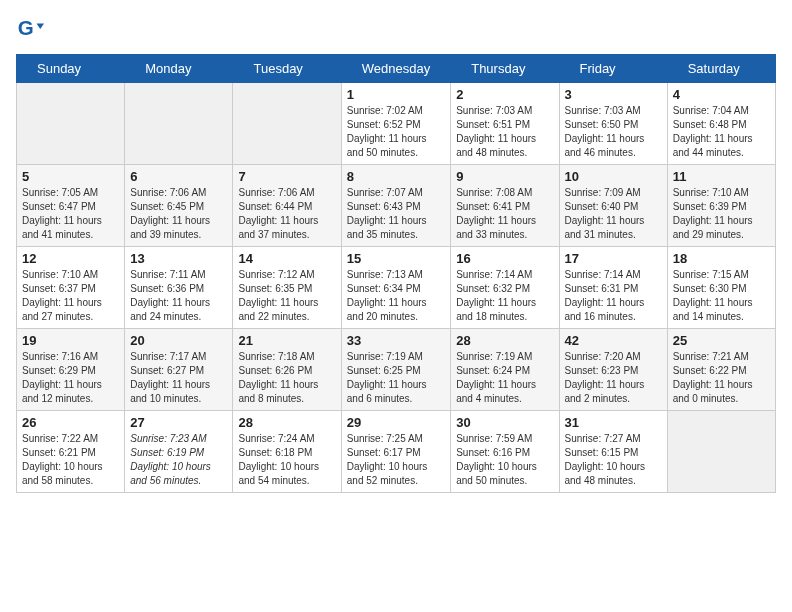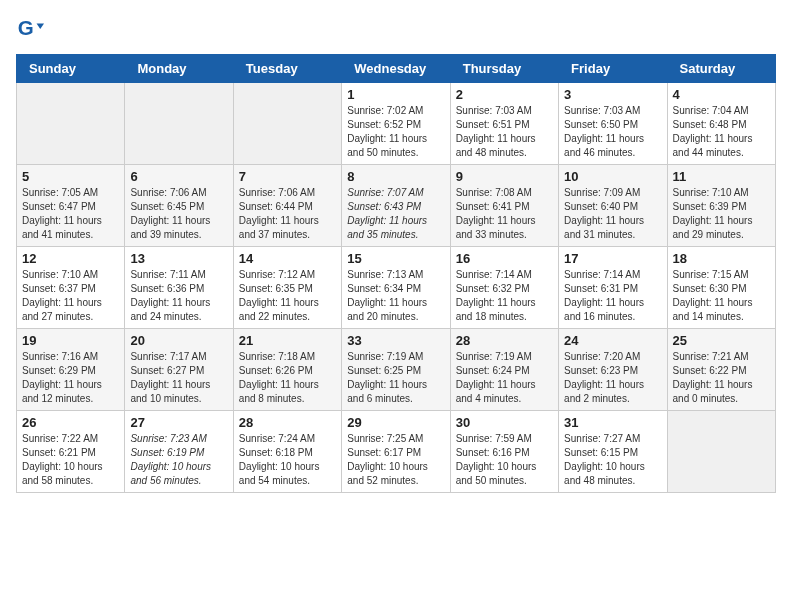--- a/index.html
+++ b/index.html
@@ -55,22 +55,22 @@
     }
     .calendar {
       width: 100%;
       border-collapse: collapse;
       border: 1px solid #ccc;
     }
     .calendar th {
       background: #1a5fa8;
       color: #fff;
       font-size: 13px;
-      font-weight: bold;
-      padding: 6px 12px;
+      font-weight: normal;
+      padding: 6px 20px;
       text-align: left;
       border: 1px solid #1a5fa8;
     }
     .calendar td {
       vertical-align: top;
       border: 1px solid #ccc;
       padding: 4px 5px;
       width: calc(100% / 7);
       min-height: 80px;
       font-size: 10.5px;
@@ -182,21 +182,21 @@
         </td>
         <td>
           <span class="day-number">7</span>
           <div class="day-info" style="white-space: pre-line;">Sunrise: 7:06 AM
 Sunset: 6:44 PM
 Daylight: 11 hours
 and 37 minutes.</div>
         </td>
         <td>
           <span class="day-number">8</span>
-          <div class="day-info" style="white-space: pre-line; font-style: italic;">Sunrise: 7:07 AM
+          <div class="day-info" style="white-space: pre-line;">Sunrise: 7:07 AM
 Sunset: 6:43 PM
 Daylight: 11 hours
 and 35 minutes.</div>
         </td>
         <td>
           <span class="day-number">9</span>
           <div class="day-info" style="white-space: pre-line;">Sunrise: 7:08 AM
 Sunset: 6:41 PM
 Daylight: 11 hours
 and 33 minutes.</div>
@@ -297,21 +297,21 @@
 and 6 minutes.</div>
         </td>
         <td>
           <span class="day-number">28</span>
           <div class="day-info" style="white-space: pre-line;">Sunrise: 7:19 AM
 Sunset: 6:24 PM
 Daylight: 11 hours
 and 4 minutes.</div>
         </td>
         <td>
-          <span class="day-number">24</span>
+          <span class="day-number">42</span>
           <div class="day-info" style="white-space: pre-line;">Sunrise: 7:20 AM
 Sunset: 6:23 PM
 Daylight: 11 hours
 and 2 minutes.</div>
         </td>
         <td>
           <span class="day-number">25</span>
           <div class="day-info" style="white-space: pre-line;">Sunrise: 7:21 AM
 Sunset: 6:22 PM
 Daylight: 11 hours

